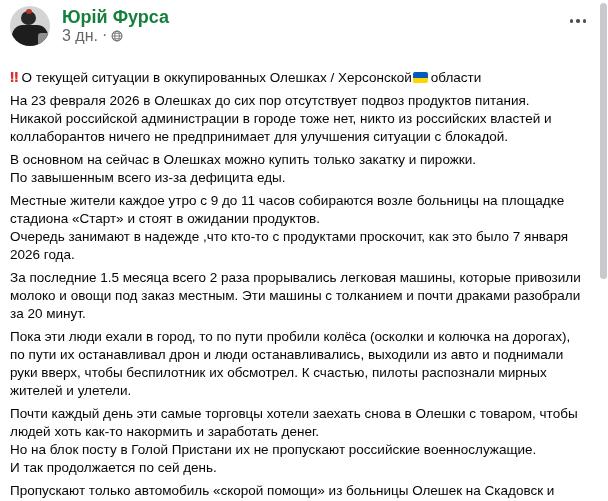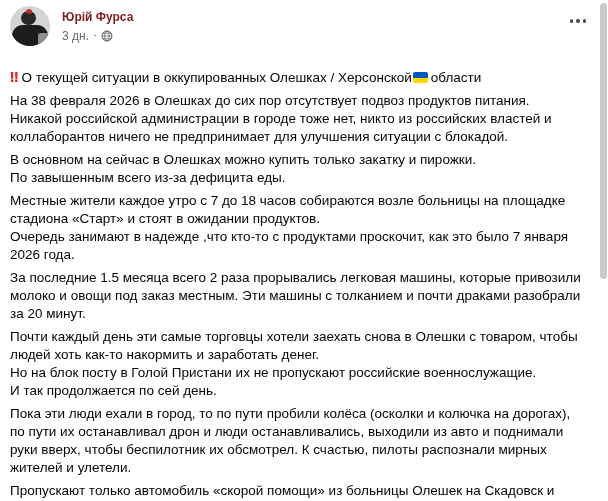--- a/index.html
+++ b/index.html
@@ -14,22 +14,22 @@
   }
   .avatar{
     position:relative;width:40px;height:40px;border-radius:50%;
     background:#d4d4d4;overflow:hidden;flex-shrink:0;cursor:pointer;
   }
   .av-body{position:absolute;bottom:-3px;left:2px;width:36px;height:24px;border-radius:11px 11px 0 0;background:#1d1d1d;}
   .av-patch{position:absolute;bottom:0;right:1px;width:11px;height:13px;background:#8f8f8f;border-radius:3px;}
   .av-head{position:absolute;top:5px;left:11px;width:15px;height:14px;border-radius:50%;background:#272727;}
   .av-cap{position:absolute;top:3px;left:16px;width:6px;height:5px;border-radius:50%;background:#b5342c;}
   .header-text{display:flex;flex-direction:column;justify-content:center;}
-  .author{font-size:12px;font-weight:bold;line-height:19px;color:#7f1d1d;cursor:pointer;}
-  .meta{display:flex;align-items:center;gap:4px;font-size:12px;line-height:16px;color:#65676B;cursor:pointer;}
+  .author{font-size:18px;font-weight:bold;line-height:19px;color:#15803d;cursor:pointer;}
+  .meta{display:flex;align-items:center;gap:4px;font-size:16px;line-height:16px;color:#65676B;cursor:pointer;}
   .meta .sep{margin:0 0 1px 0;}
   .globe{display:inline-block;vertical-align:middle;}
   .more-btn{
     position:absolute;top:11px;right:16px;display:flex;gap:3px;
     padding:8px 6px;cursor:pointer;border-radius:50%;
   }
   .more-btn .dot{width:3.5px;height:3.5px;border-radius:50%;background:#4b4f56;}
   .post-content{
     padding:2px 14px 0 10px;
     font-size:13.5px;line-height:18px;color:#050505;
@@ -79,29 +79,29 @@
       <span class="dot"></span>
       <span class="dot"></span>
     </div>
   </header>
 
   <article class="post-content">
     <div class="title-line">
       <span class="alert">‼</span><span>О текущей ситуации в оккупированных Олешках / Херсонской</span><span class="flag"><span class="flag-top"></span><span class="flag-bottom"></span></span><span>области</span>
     </div>
     <div>
-        <p>На 38 февраля 2026 в Олешках до сих пор отсутствует подвоз продуктов питания.
+        <p>На 23 февраля 2026 в Олешках до сих пор отсутствует подвоз продуктов питания.
 Никакой российской администрации в городе тоже нет, никто из российских властей и коллаборантов ничего не предпринимает для улучшения ситуации с блокадой.</p>
         <p>В основном на сейчас в Олешках можно купить только закатку и пирожки.
 По завышенным всего из-за дефицита еды.</p>
-        <p>Местные жители каждое утро с 7 до 18 часов собираются возле больницы на площадке стадиона «Старт» и стоят в ожидании продуктов.
+        <p>Местные жители каждое утро с 9 до 11 часов собираются возле больницы на площадке стадиона «Старт» и стоят в ожидании продуктов.
 Очередь занимают в надежде ,что кто-то с продуктами проскочит, как это было 7 января 2026 года.</p>
         <p>За последние 1.5 месяца всего 2 раза прорывались легковая машины, которые привозили молоко и овощи под заказ местным. Эти машины с толканием и почти драками разобрали за 20 минут.</p>
+        <p>Пока эти люди ехали в город, то по пути пробили колёса (осколки и колючка на дорогах), по пути их останавливал дрон и люди останавливались, выходили из авто и поднимали руки вверх, чтобы беспилотник их обсмотрел. К счастью, пилоты распознали мирных жителей и улетели.</p>
         <p>Почти каждый день эти самые торговцы хотели заехать снова в Олешки с товаром, чтобы людей хоть как-то накормить и заработать денег.
 Но на блок посту в Голой Пристани их не пропускают российские военнослужащие.
 И так продолжается по сей день.</p>
-        <p>Пока эти люди ехали в город, то по пути пробили колёса (осколки и колючка на дорогах), по пути их останавливал дрон и люди останавливались, выходили из авто и поднимали руки вверх, чтобы беспилотник их обсмотрел. К счастью, пилоты распознали мирных жителей и улетели.</p>
         <p>Пропускают только автомобиль «скорой помощи» из больницы Олешек на Скадовск и обратно.</p>
       </div>
   </article>
 
   <div class="scrollbar-thumb"></div>
 </div>
 
 </body></html>

